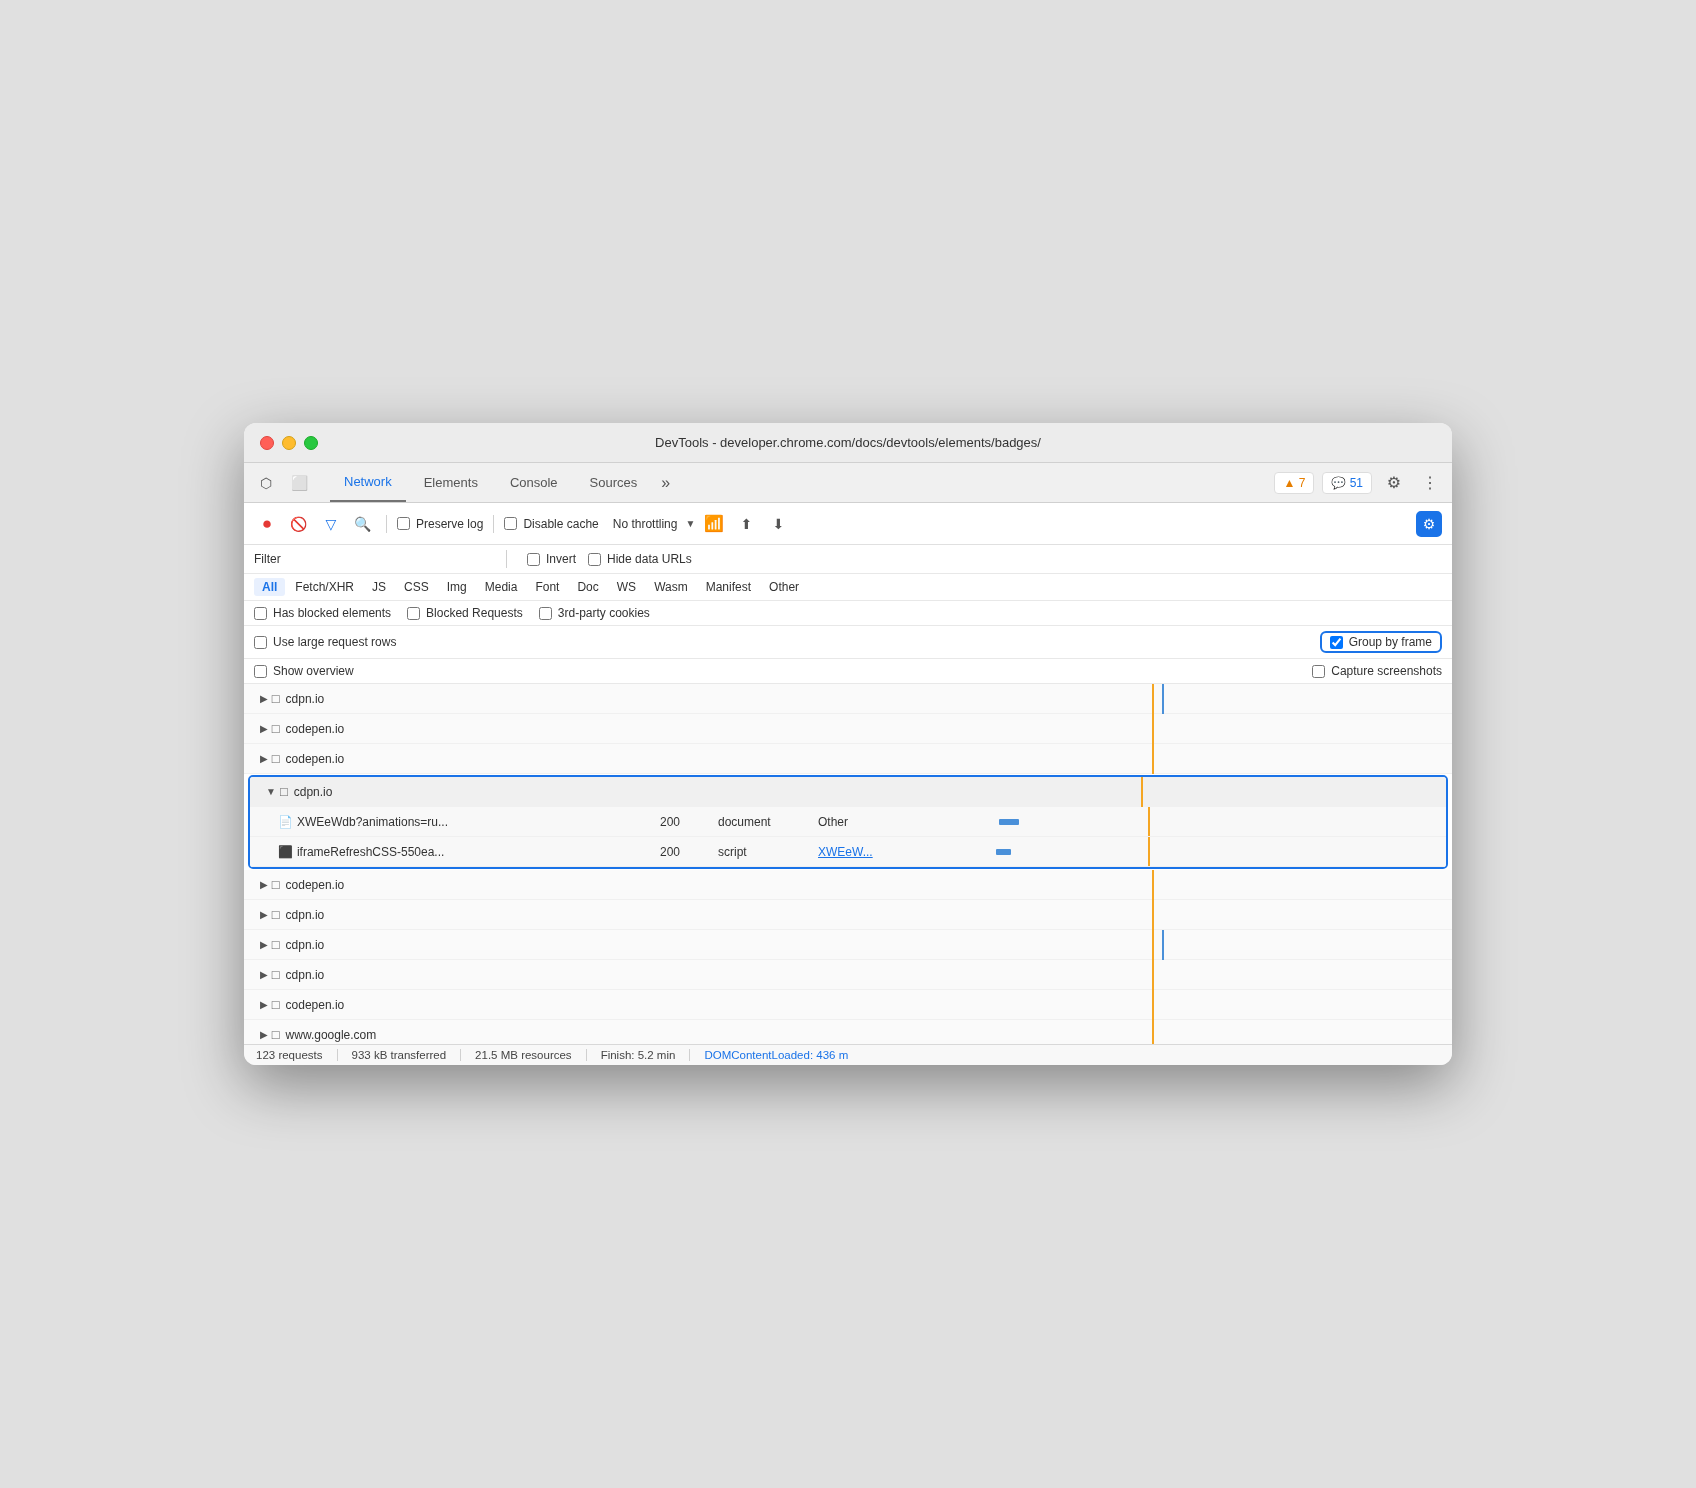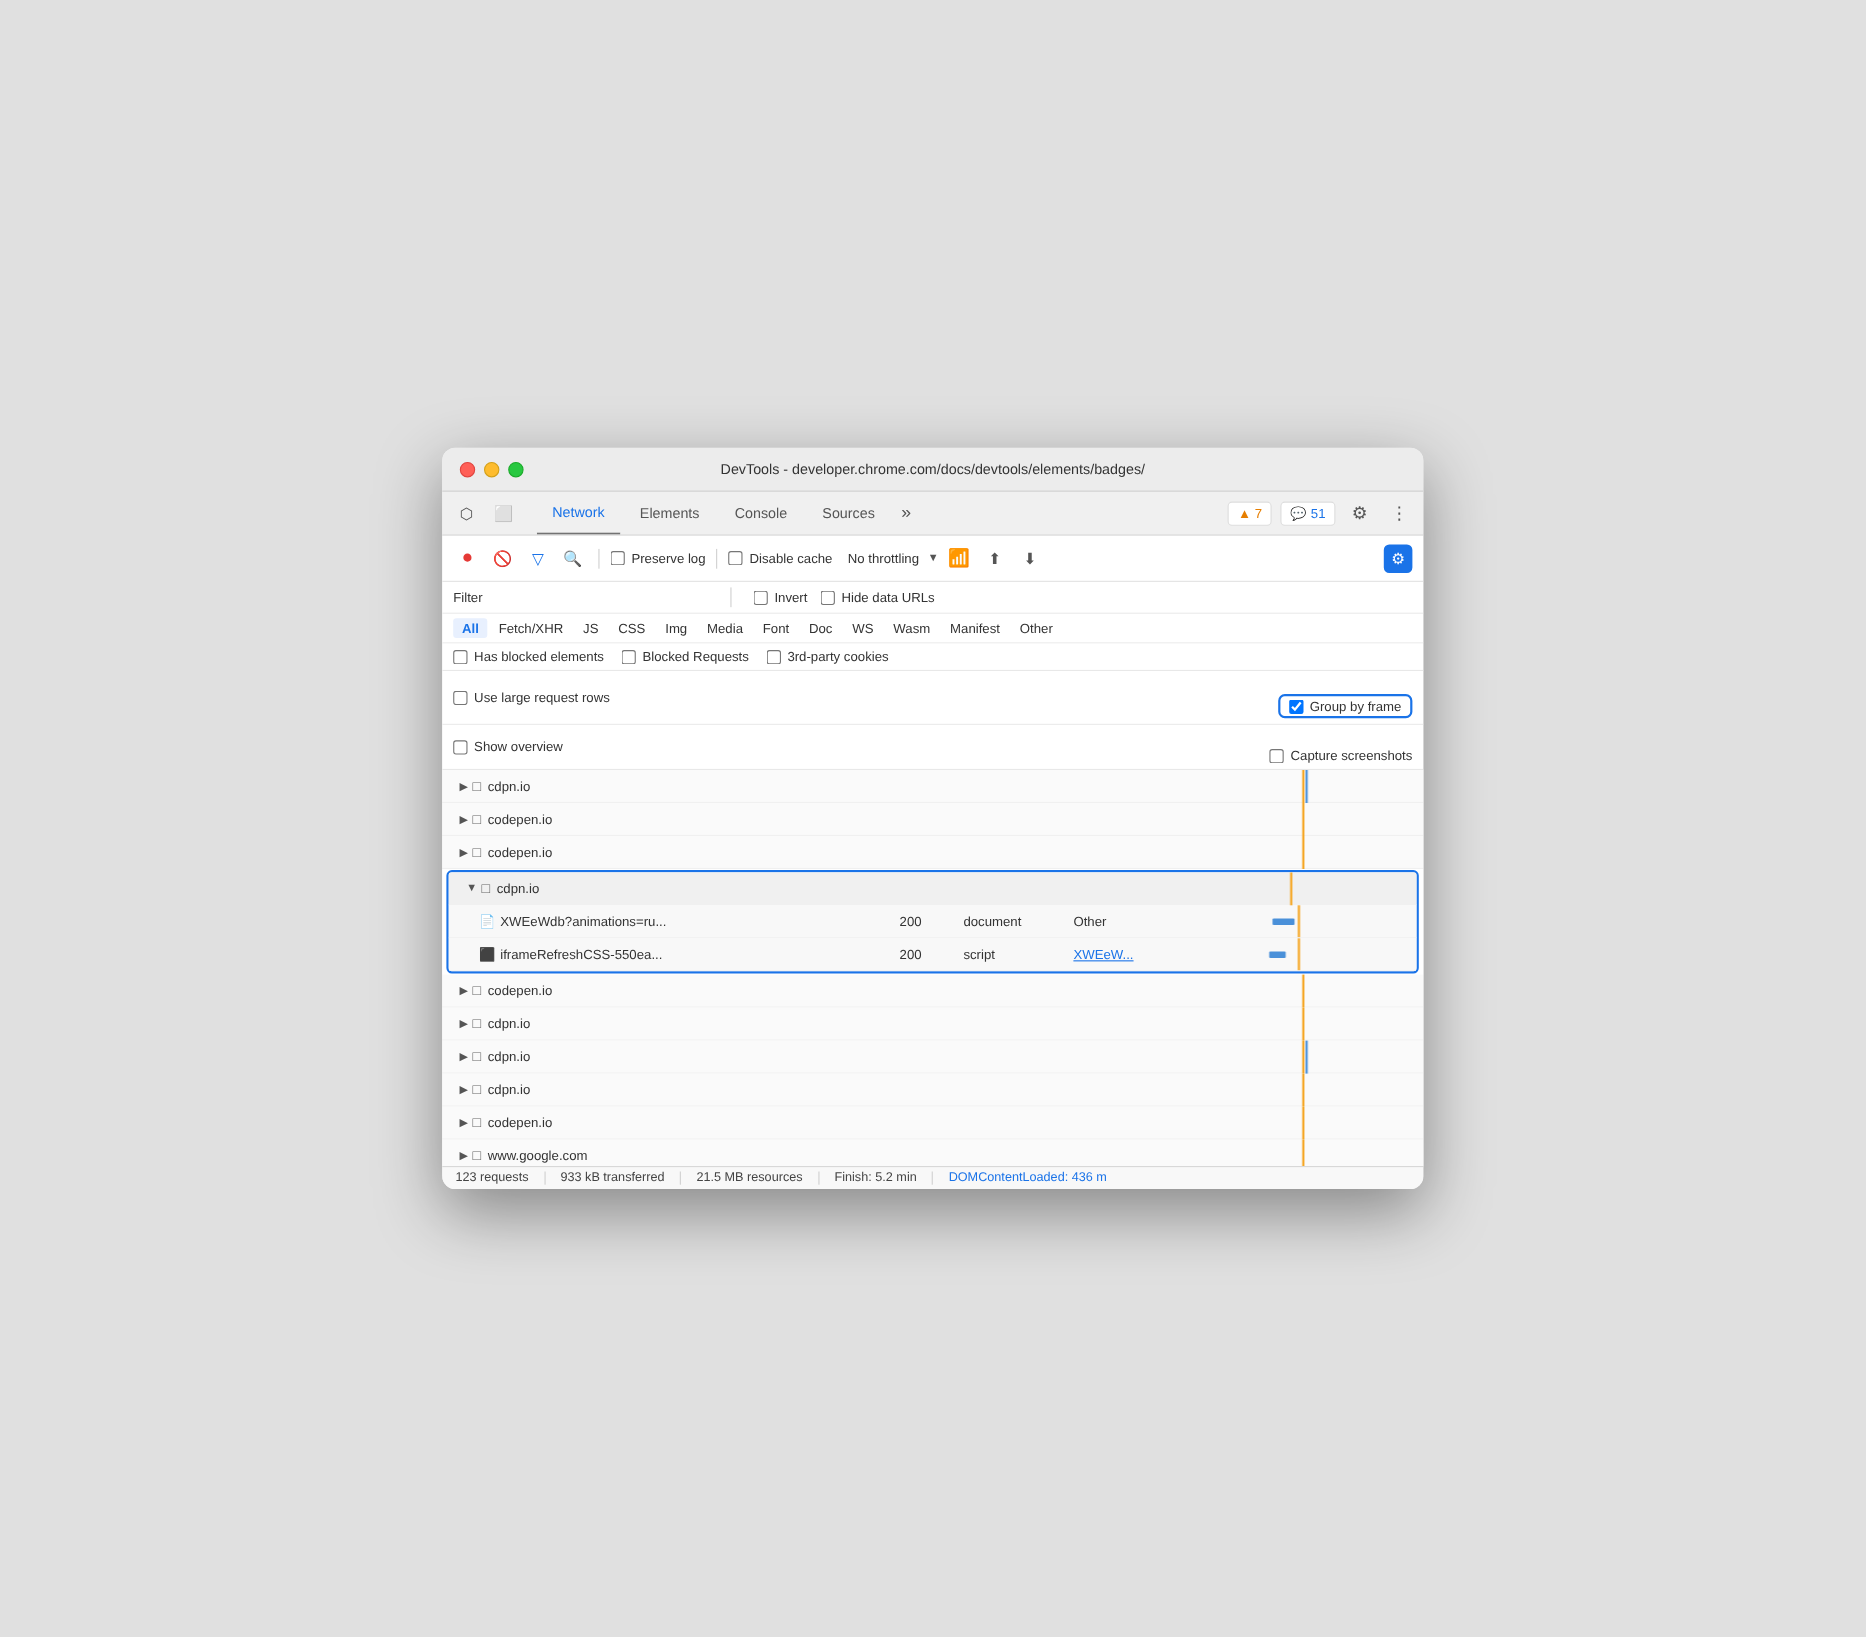--- a/index.html
+++ b/index.html
@@ -5,21 +5,21 @@
     * { box-sizing: border-box; margin: 0; padding: 0; }
     body {
       background: #e0e0e0;
       display: flex;
       justify-content: center;
       align-items: center;
       min-height: 100vh;
       font-family: -apple-system, BlinkMacSystemFont, 'Helvetica Neue', Arial, sans-serif;
     }
     .window {
-      width: 892px;
+      width: 1208px;
       background: #f5f5f5;
       border-radius: 12px;
       box-shadow: 0 20px 60px rgba(0,0,0,0.4);
       overflow: hidden;
     }
     .title-bar {
       background: #ececec;
       border-bottom: 1px solid #d0d0d0;
       padding: 12px 16px;
       display: flex;
@@ -233,21 +233,20 @@
       padding: 5px 10px;
       display: flex;
       align-items: center;
       gap: 16px;
     }
     .options-bar-right {
       margin-left: auto;
       display: flex;
       align-items: center;
       gap: 16px;
-      margin-top: 16px;
     }
     .group-by-frame-wrapper {
       border: 2px solid #1a73e8;
       border-radius: 6px;
       padding: 2px 8px;
     }
     .column-headers {
       background: #f8f8f8;
       border-bottom: 2px solid #e0e0e0;
       display: flex;

